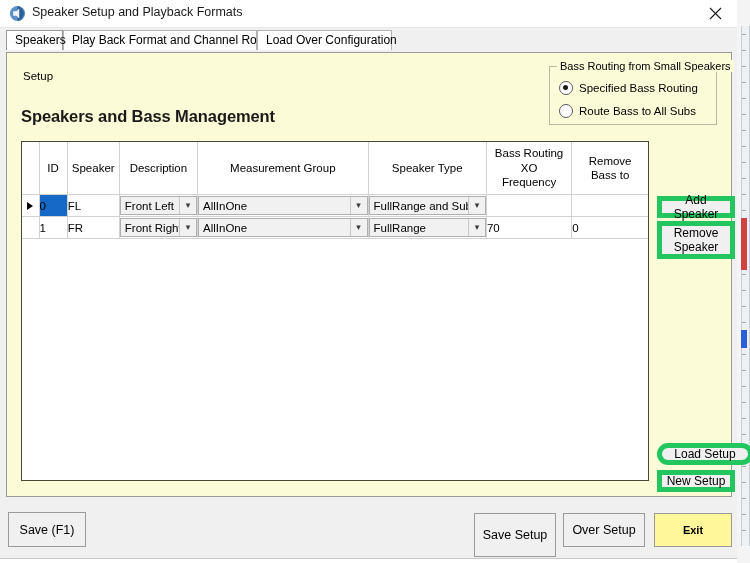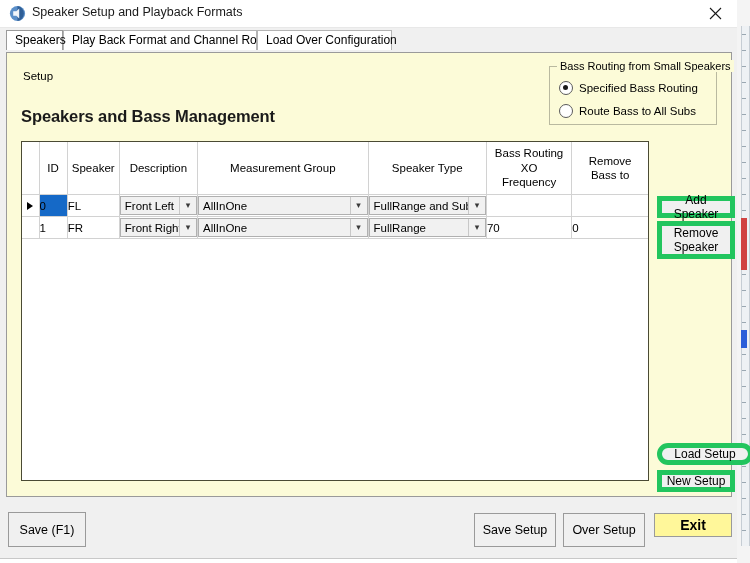--- a/index.html
+++ b/index.html
@@ -378,27 +378,27 @@
     border: 1px solid #9a9a9a;
     font-family: "Liberation Sans", sans-serif;
     font-size: 12.5px;
     color: #000;
     cursor: pointer;
     display: flex;
     align-items: center;
     justify-content: center;
   }
   #btn-help       { left: 8px;   top: 12px; width: 78px; height: 35px; }
-  #btn-save-setup { left: 474px; top: 13px; width: 82px; height: 34px; }
+  #btn-save-setup { left: 474px; top: 13px; width: 82px; height: 44px; }
   #btn-reset-setup{ left: 563px; top: 13px; width: 82px; height: 34px; }
   #btn-exit {
-    left: 654px; top: 13px; width: 78px; height: 24px;
+    left: 654px; top: 13px; width: 78px; height: 34px;
     background: #fff79a;
     font-weight: bold;
-    font-size: 14px;
+    font-size: 11px;
   }
   #bottom-edge {
     position: absolute;
     left: 0;
     top: 558px;
     width: 737px;
     height: 5px;
     background: #ffffff;
     border-top: 1px solid #c8c8c8;
   }

